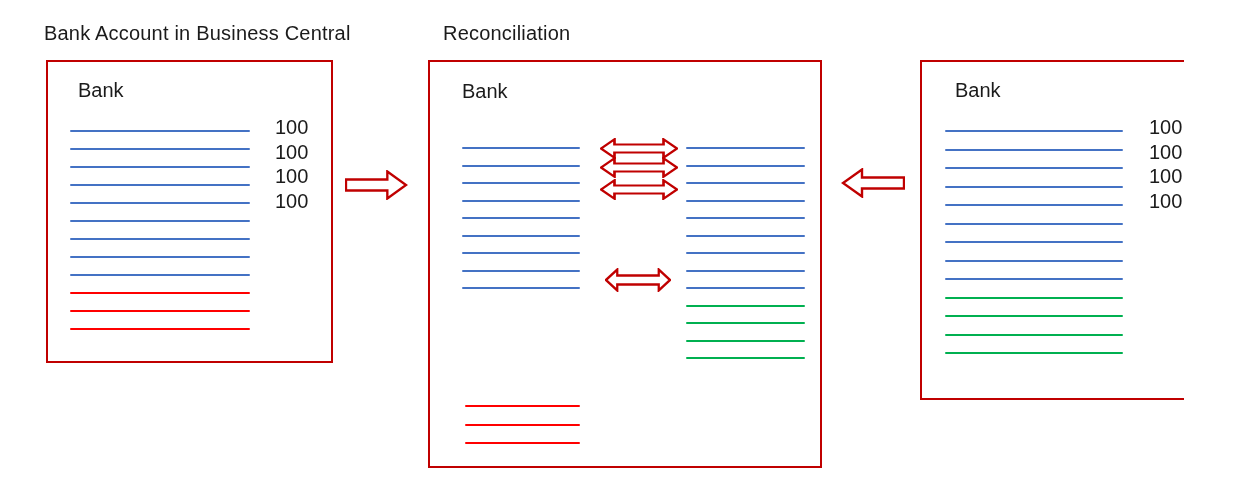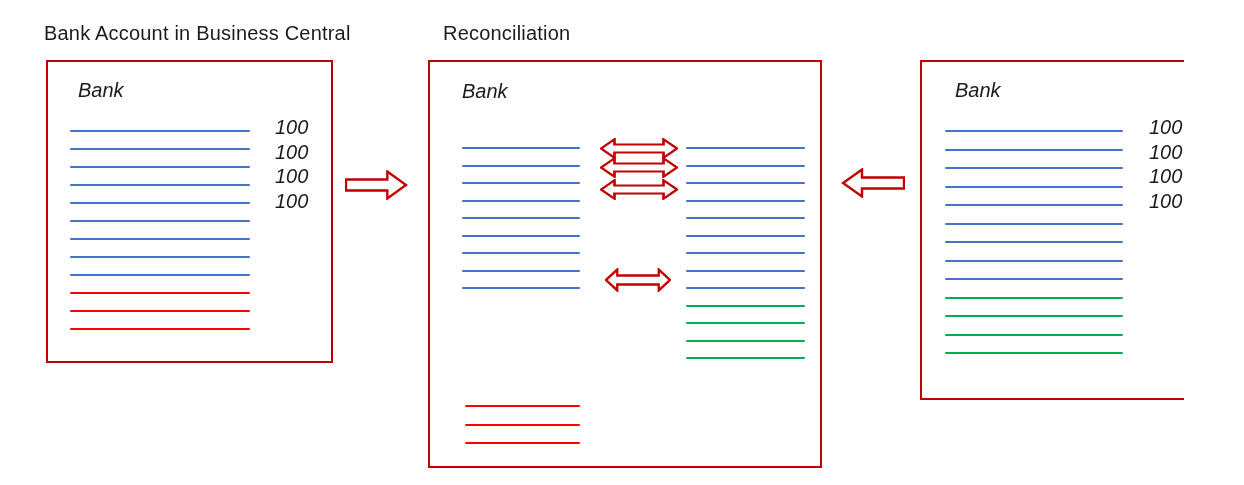--- a/index.html
+++ b/index.html
@@ -6,21 +6,21 @@
   .canvas{
     position:relative;width:1184px;height:485px;overflow:hidden;
     background:var(--bg,#fff);
     font-family:"Liberation Sans","DejaVu Sans",sans-serif;
     color:var(--text,#1b1b1b);
   }
   .panel-title{
     position:absolute;font-size:20px;letter-spacing:.2px;white-space:nowrap;
   }
   .box{
-    position:absolute;border:2.5px solid var(--accent,#C00000);background:#fff;box-sizing:border-box;font-style:italic;
+    position:absolute;border:2.5px solid var(--accent,#C00000);background:#fff;box-sizing:border-box;
   }
   .box-label{position:absolute;font-size:20px;}
   .rules{position:absolute;display:flex;flex-direction:column;}
   .rule{height:2px;width:100%;border-radius:1px;}
   .rule-blue{background:var(--entry-blue,#4472C4);}
   .rule-red{background:var(--entry-red,#FF0000);}
   .rule-green{background:var(--entry-green,#00B050);}
   .rules-left-box{left:22px;top:68px;width:180px;gap:16px;}
   .rules-right-box{left:23px;top:68px;width:178px;gap:16.5px;}
   .rules-mid-ledger{left:32px;top:85px;width:118px;gap:15.5px;}

